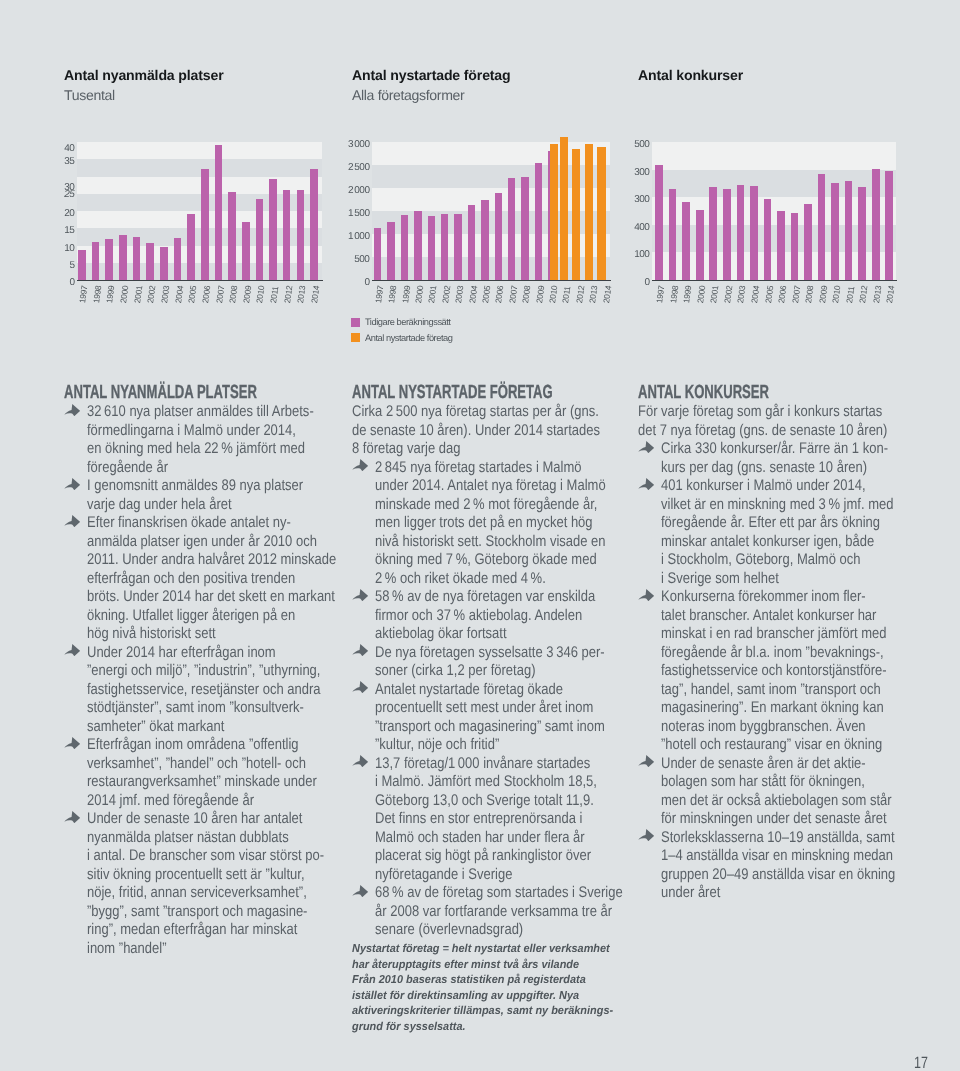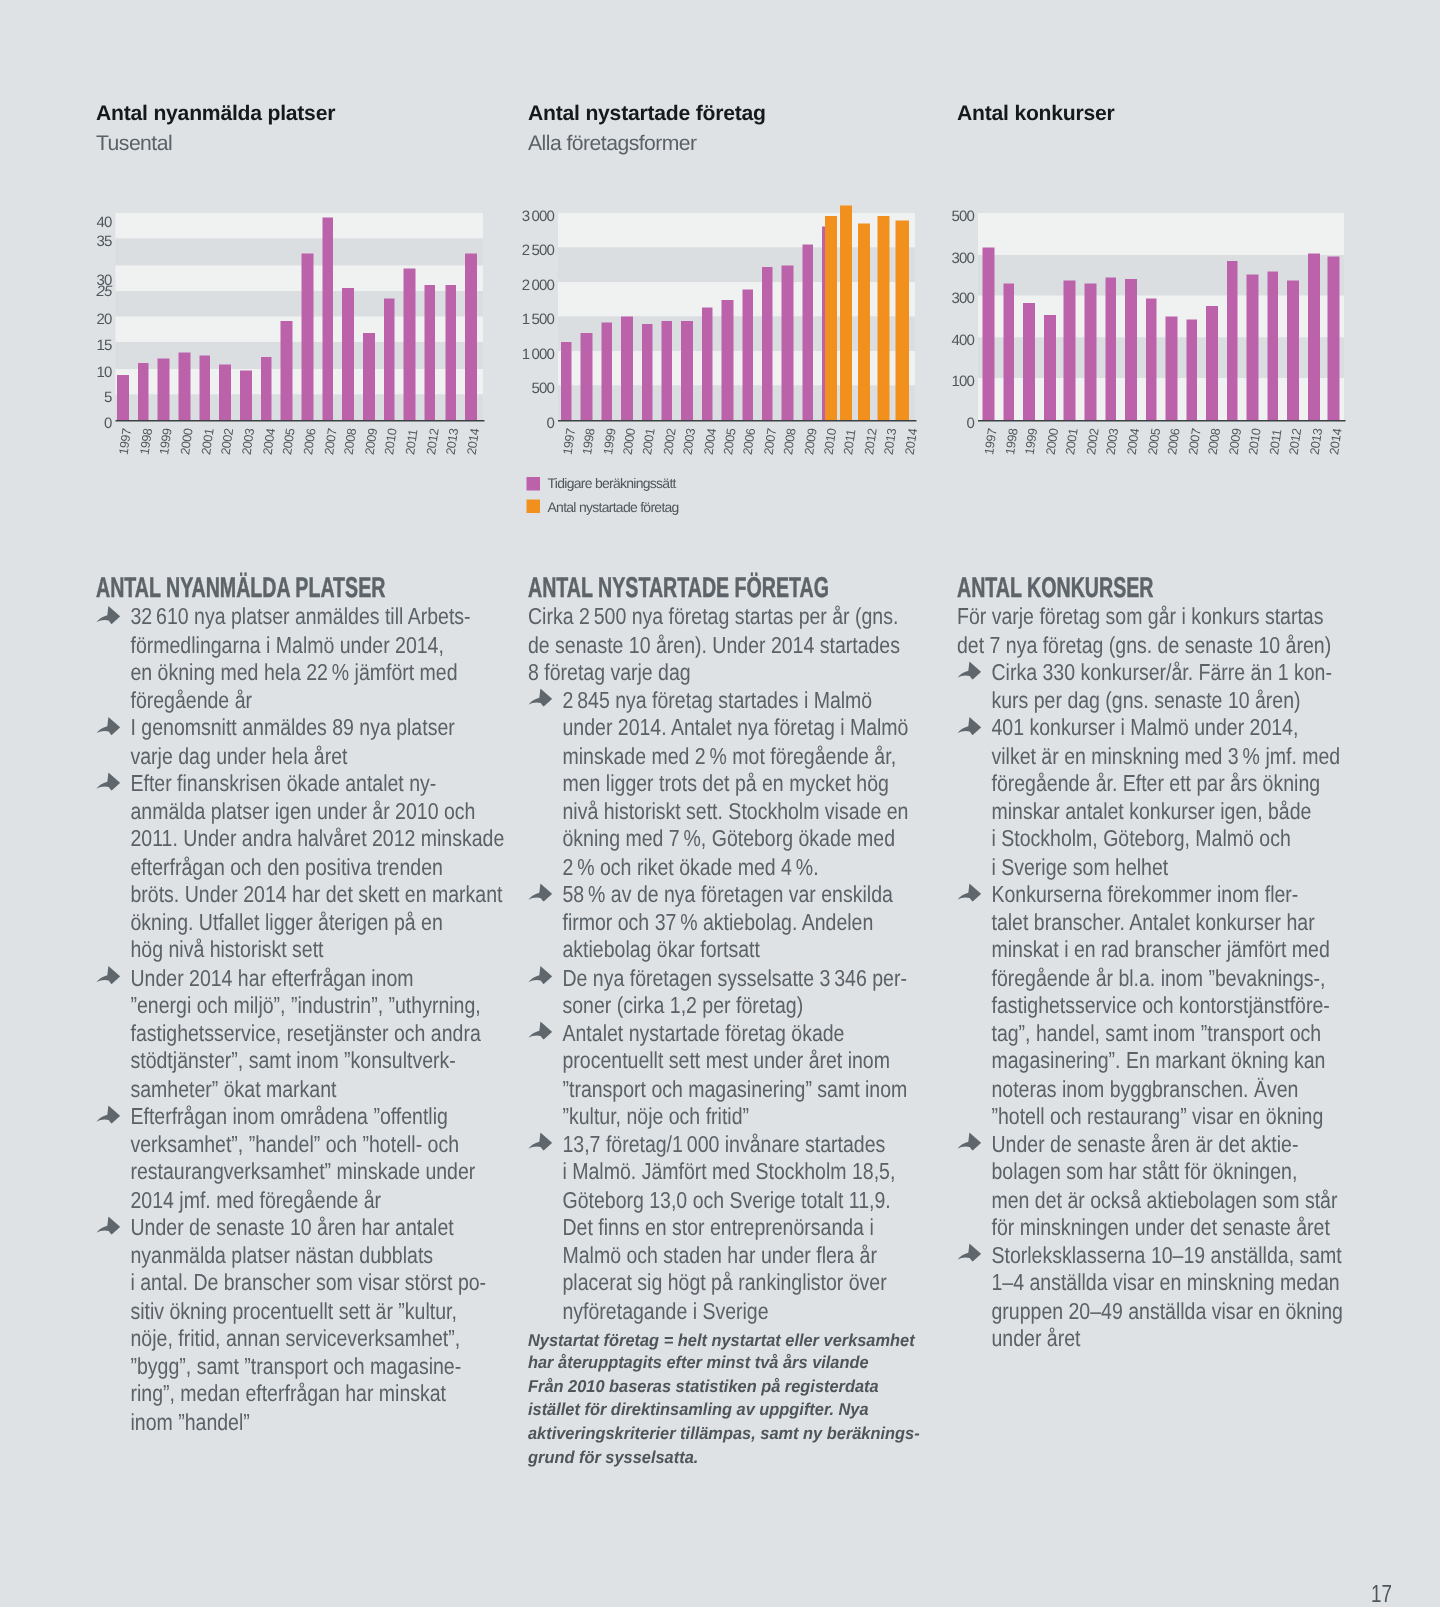--- a/index.html
+++ b/index.html
@@ -351,20 +351,28 @@
               <path d="M6.9 0 L13.5 5.8 L8.6 10.2 L7.05 8.1 C4.9 7.5 2.4 7.8 0.25 9.0 C1.5 7.3 3.5 5.8 6.3 5.1 L6.9 0 Z" fill="#5f676d"></path>
             </svg></span>
           <div class="ln">13,7 företag/1 000 invånare startades</div>
           <div class="ln">i Malmö. Jämfört med Stockholm 18,5,</div>
           <div class="ln">Göteborg 13,0 och Sverige totalt 11,9.</div>
           <div class="ln">Det finns en stor entreprenörsanda i</div>
           <div class="ln">Malmö och staden har under flera år</div>
           <div class="ln">placerat sig högt på rankinglistor över</div>
           <div class="ln">nyföretagande i Sverige</div>
         </div>
+        <div class="bi">
+          <span class="ar"><svg class="arsvg" viewBox="0 0 13.5 10.2" width="16.2" height="12.2">
+              <path d="M6.9 0 L13.5 5.8 L8.6 10.2 L7.05 8.1 C4.9 7.5 2.4 7.8 0.25 9.0 C1.5 7.3 3.5 5.8 6.3 5.1 L6.9 0 Z" fill="#5f676d"></path>
+            </svg></span>
+          <div class="ln">68 % av de företag som startades i Sverige</div>
+          <div class="ln">år 2008 var fortfarande verksamma tre år</div>
+          <div class="ln">senare (överlevnadsgrad)</div>
+        </div>
       </div>
       <div class="note">
         <div class="ln">Nystartat företag = helt nystartat eller verksamhet</div>
         <div class="ln">har återupptagits efter minst två års vilande</div>
         <div class="ln">Från 2010 baseras statistiken på registerdata</div>
         <div class="ln">istället för direktinsamling av uppgifter. Nya</div>
         <div class="ln">aktiveringskriterier tillämpas, samt ny beräknings-</div>
         <div class="ln">grund för sysselsatta.</div>
       </div>
     </div>

